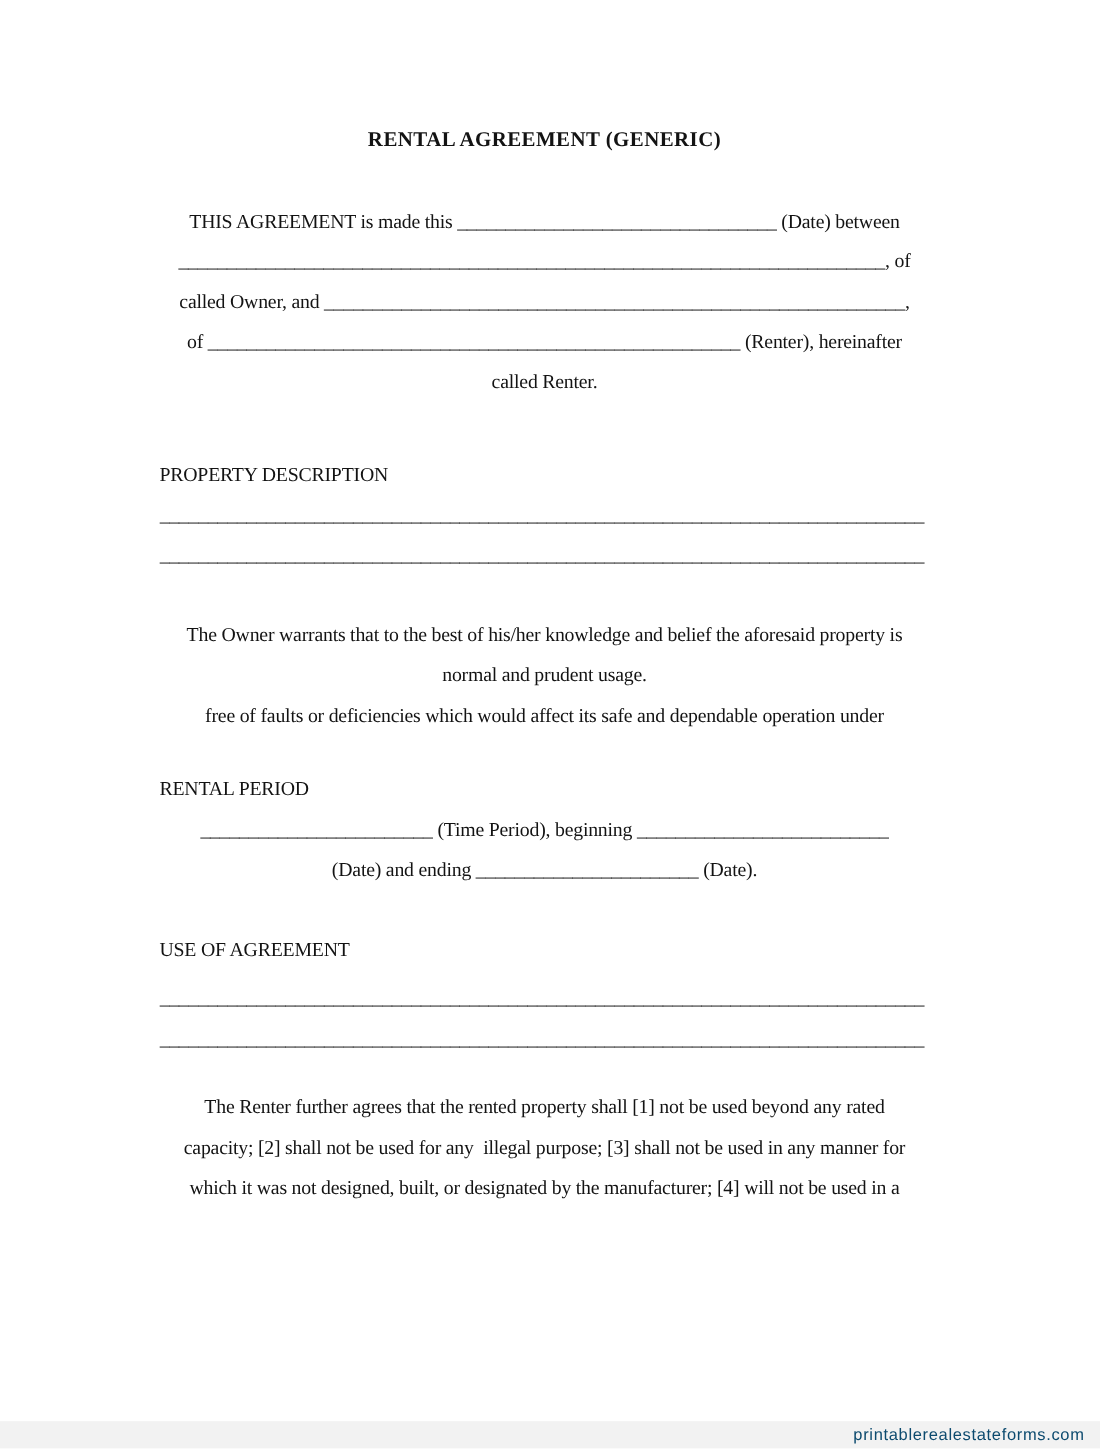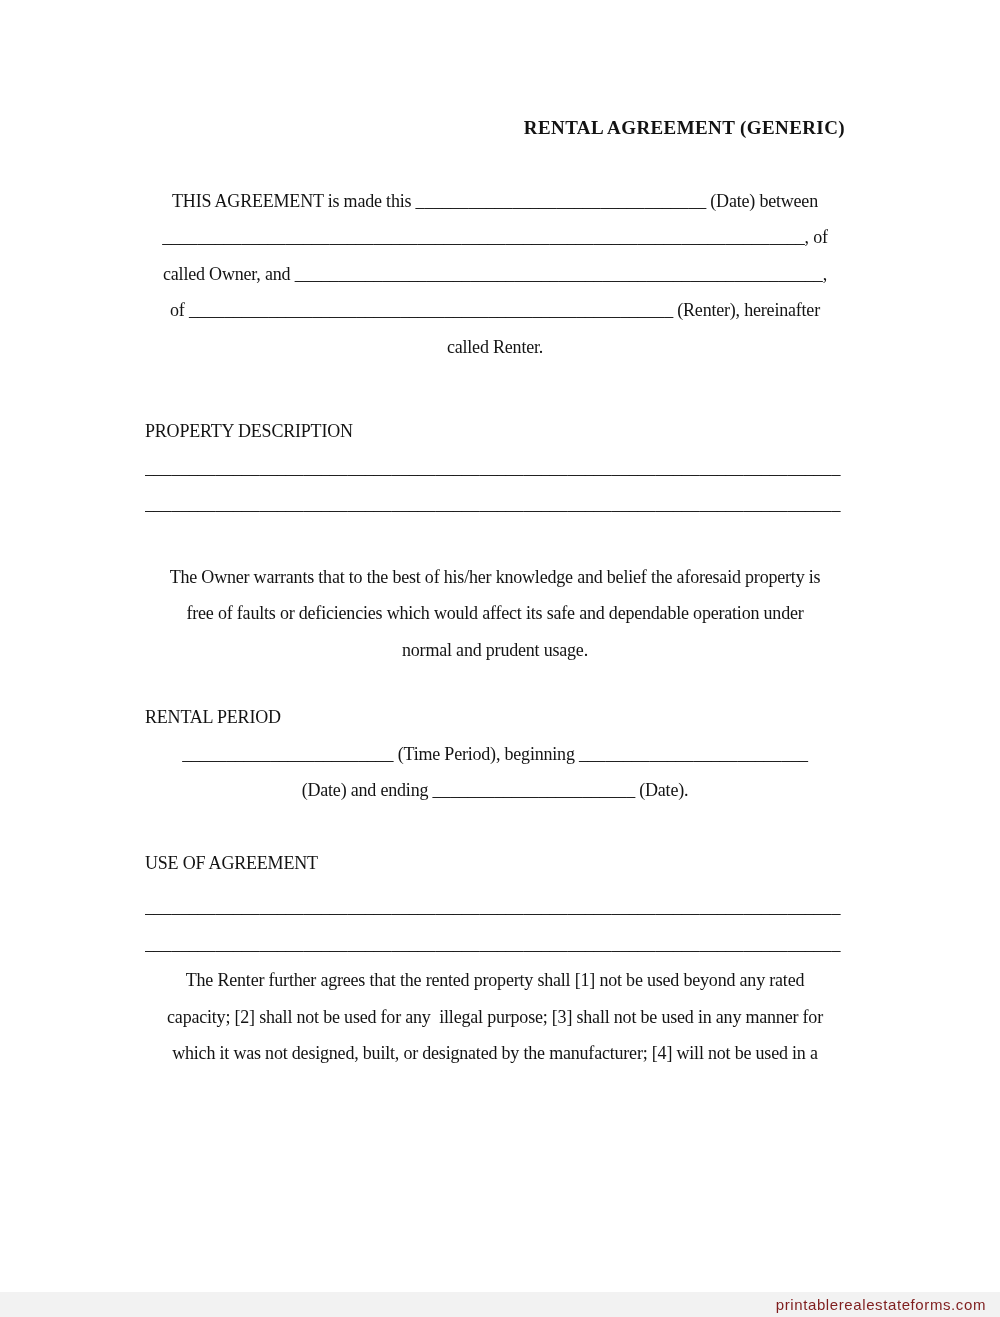--- a/index.html
+++ b/index.html
@@ -17,49 +17,49 @@
     left: 145px;
     top: 0;
     width: 700px;
     font-size: 18px;
     line-height: 36.5px;
     letter-spacing: -0.2px;
   }
   .line { white-space: pre; text-align: center; }
   .doc-title {
     margin-top: 110px;
-    text-align: right;
+    text-align: center;
     font-weight: bold;
     font-size: 19px;
     letter-spacing: 0.4px;
     white-space: pre;
   }
   .opening-para { margin-top: 36px; }
   .section-heading { white-space: pre; }
   .heading-pd { margin-top: 48px; }
   .blank-group-pd { margin-top: 0; }
   .warranty-para { margin-top: 36px; }
   .heading-rp { margin-top: 31px; font-family: Liberation Serif, serif; }
   .heading-up { margin-top: 36px; }
   .blank-group-up { margin-top: 8px; }
-  .renter-para { }
+  .renter-para { margin-top: 26px; }
   .blank-line { white-space: pre; overflow: hidden; }
   .footer-bar {
     position: absolute;
     left: 0; right: 0; bottom: 0;
     height: 25px;
     background: #f2f2f2;
     box-sizing: border-box;
     padding-right: 14px;
     text-align: right;
     font-family: "Liberation Sans", sans-serif;
     font-size: 15px;
     line-height: 25px;
     letter-spacing: 0.6px;
-    color: #7f1d1d;
+    color: #0c4a6e;
   }
 </style>
 </head>
 <body>
 
 <div class="page">
   <div class="content">
 
     <div class="doc-title">RENTAL AGREEMENT (GENERIC)</div>
 
@@ -73,22 +73,22 @@
 
     <div class="section-heading heading-pd">PROPERTY DESCRIPTION</div>
 
     <div class="blank-group-pd">
       <div class="blank-line">_______________________________________________________________________________</div>
       <div class="blank-line">_______________________________________________________________________________</div>
     </div>
 
     <div class="warranty-para">
       <div class="line">The Owner warrants that to the best of his/her knowledge and belief the aforesaid property is</div>
+      <div class="line">normal and prudent usage.</div>
       <div class="line">free of faults or deficiencies which would affect its safe and dependable operation under</div>
-      <div class="line">normal and prudent usage.</div>
     </div>
 
     <div class="section-heading heading-rp">RENTAL PERIOD</div>
 
     <div>
       <div class="line">________________________ (Time Period), beginning __________________________</div>
       <div class="line">(Date) and ending _______________________ (Date).</div>
     </div>
 
     <div class="section-heading heading-up">USE OF AGREEMENT</div>

